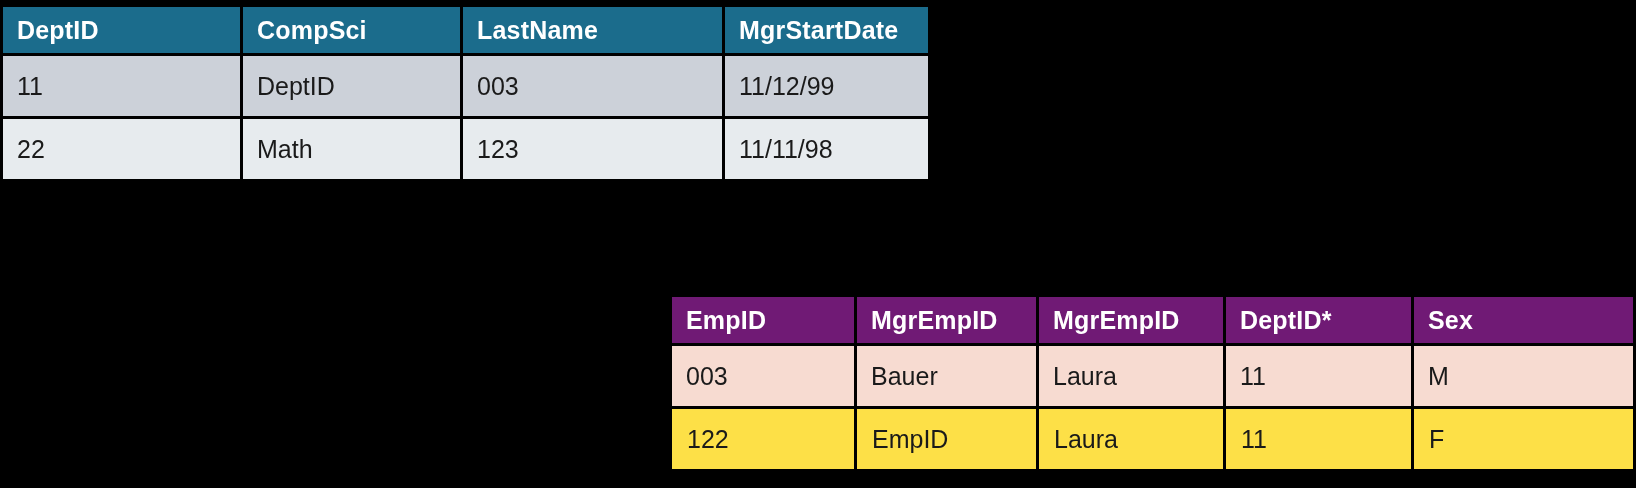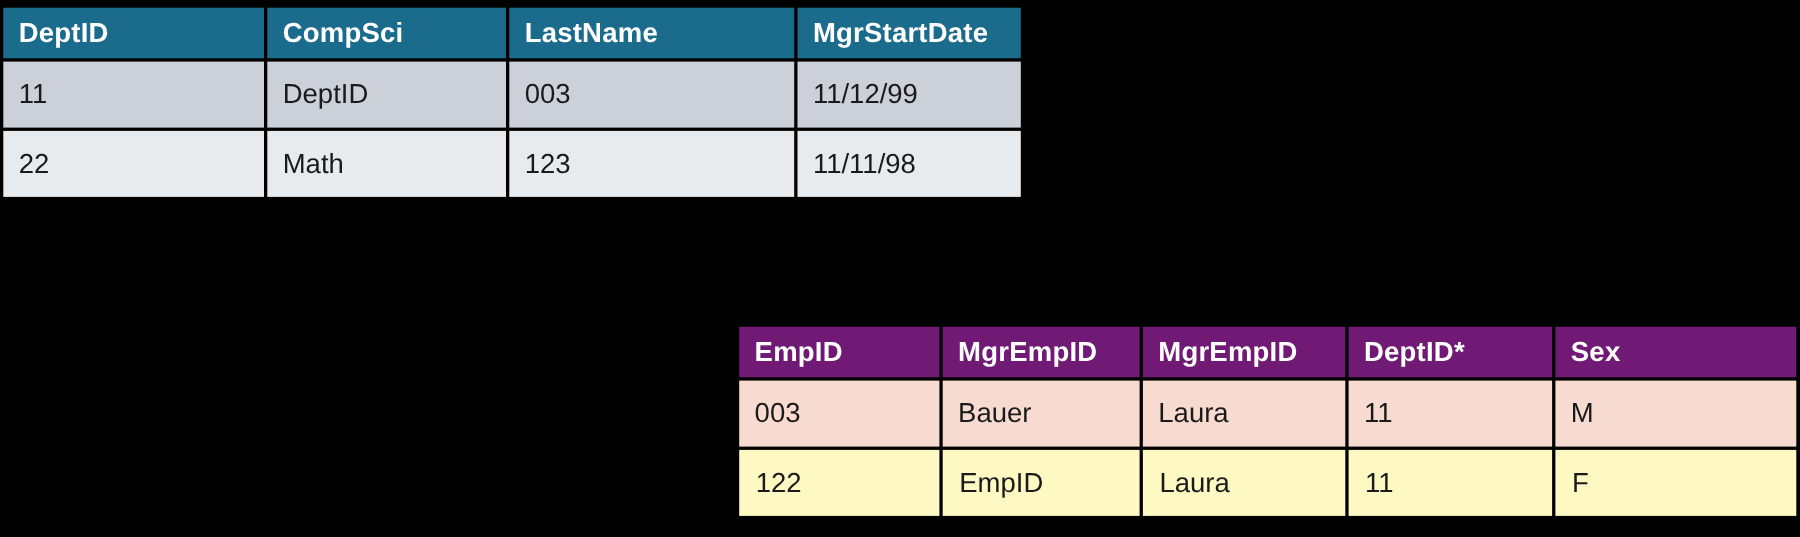--- a/index.html
+++ b/index.html
@@ -57,21 +57,21 @@
   #dept-table tr.row-even td { background: #e7ebee; }
 
   
   #emp-table {
     left: 669px;
     top: 294px;
     width: 963px;
   }
   #emp-table th { background: #701a75; }
   #emp-table tr.row-odd td  { background: #f7dbd1; }
-  #emp-table tr.row-even td { background: #fef9c3; padding-left: 15px; }
+  #emp-table tr.row-even td { background: #fde047; padding-left: 15px; }
 </style>
 </head>
 <body>
 
 <table id="dept-table" class="db-table">
   <colgroup>
     <col style="width:237px">
     <col style="width:217px">
     <col style="width:259px">
     <col style="width:203px">

